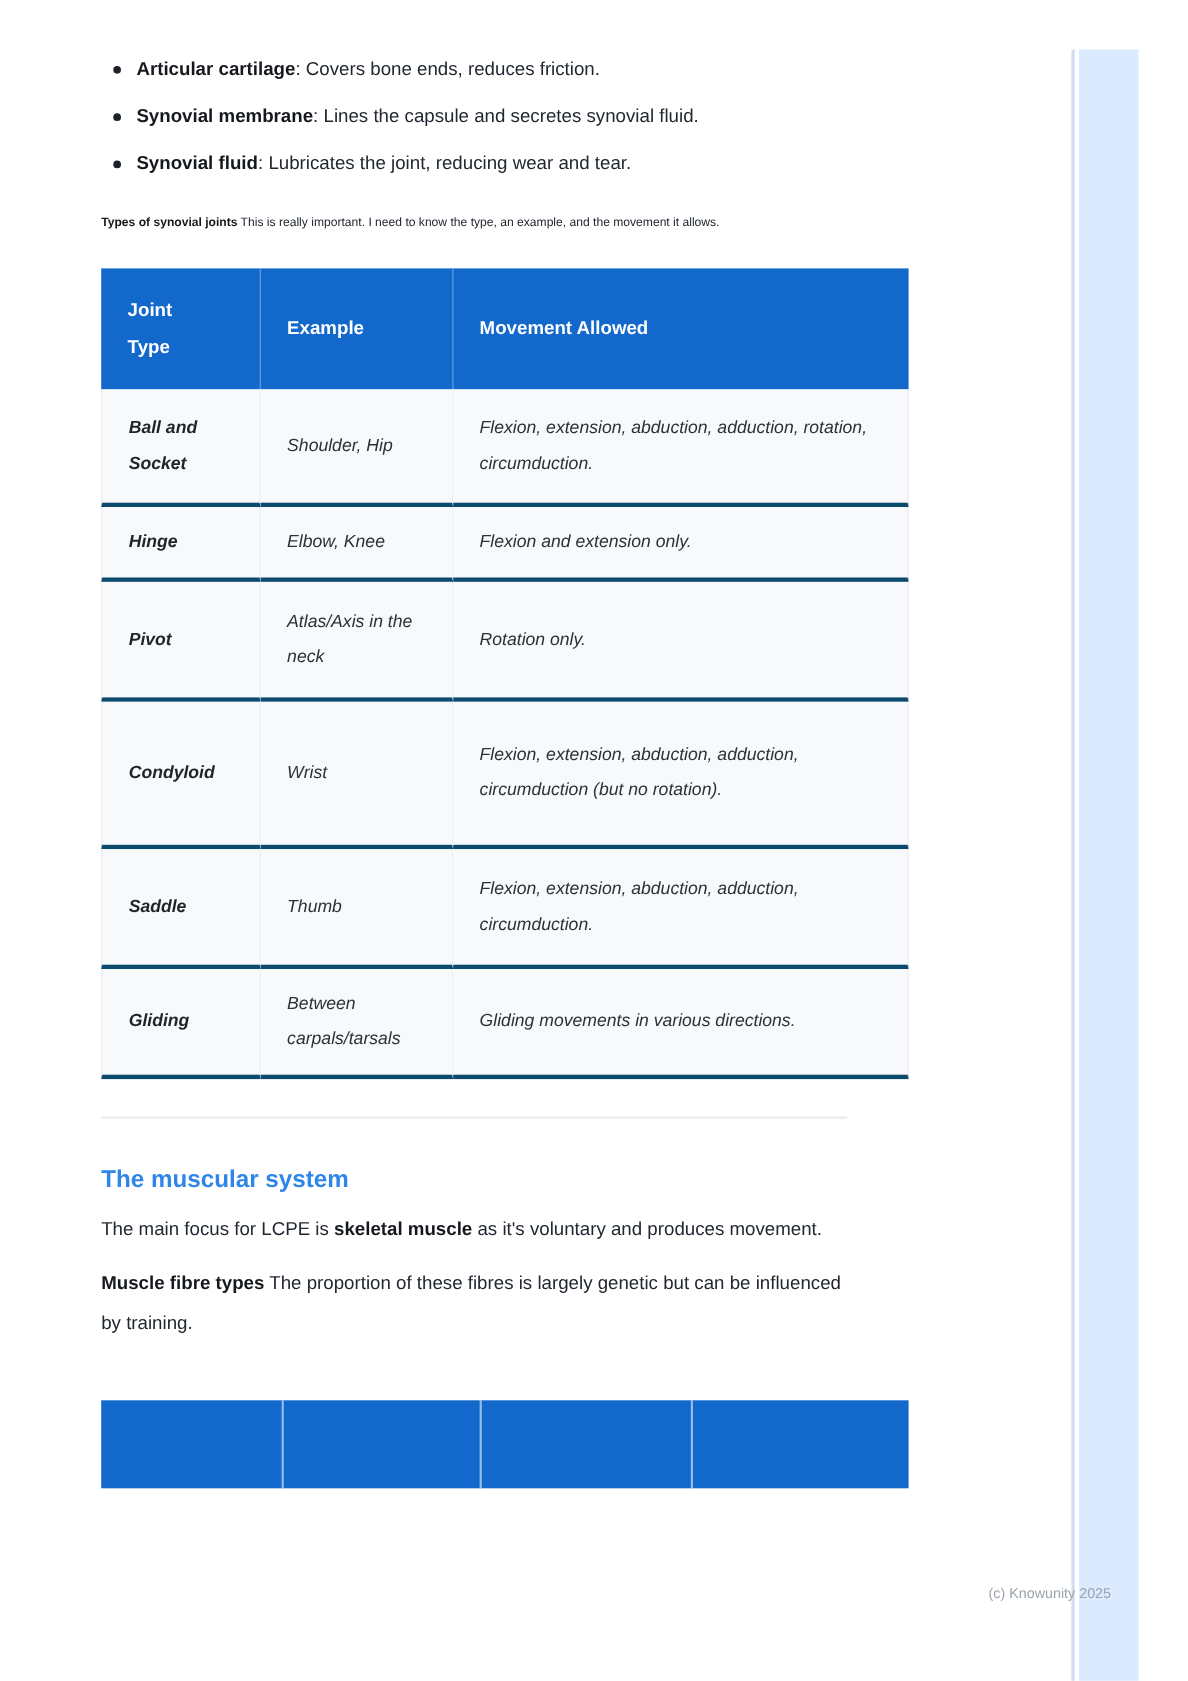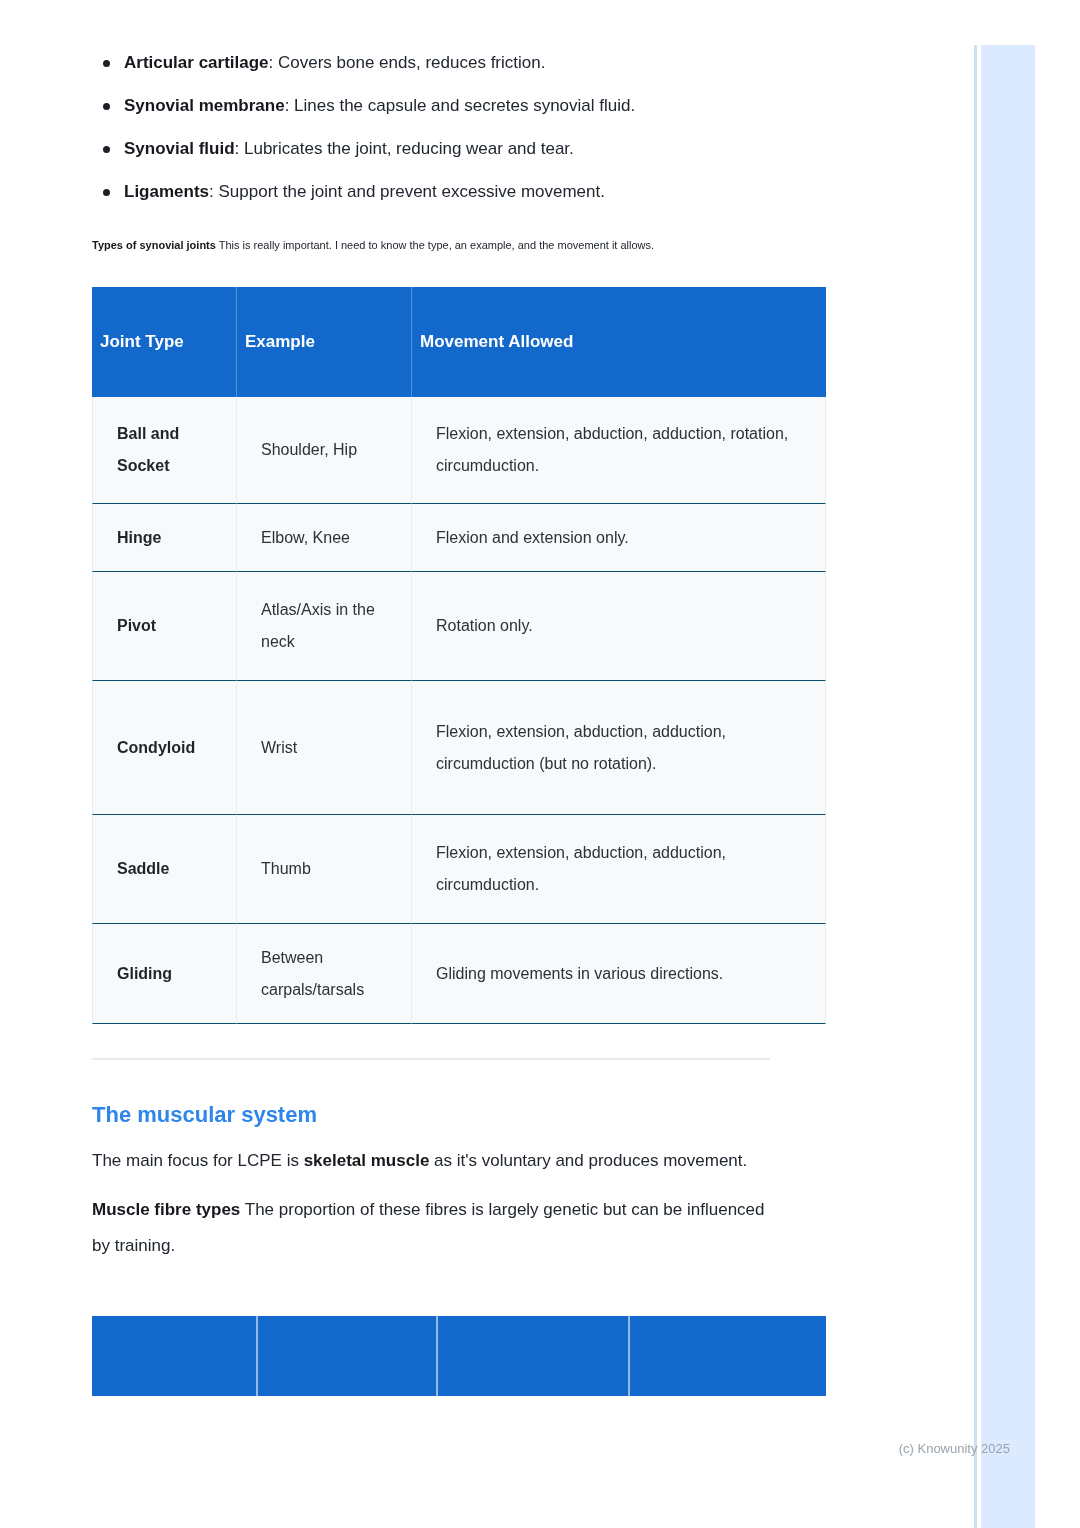--- a/index.html
+++ b/index.html
@@ -34,28 +34,28 @@
 
   
   .joints-table{
     width:734px;margin-top:24px;border-collapse:separate;border-spacing:0;
     font-size:16px;color:#2b3138;table-layout:fixed;
   }
   .joints-table thead tr{height:110px;}
   .joints-table th{
     background:var(--table-header-bg);color:#ffffff;
     font-size:17px;font-weight:700;text-align:left;
-    padding:14px 8px;line-height:34px;vertical-align:middle;
+    padding:14px 24px;line-height:34px;vertical-align:middle;
     border-right:1px solid rgba(255,255,255,0.28);
   }
   .joints-table th:last-child{border-right:none;}
   .joints-table th.th-type{padding-right:48px;}
   .joints-table td{
     background:#f7f9fb;padding:14px 24px;line-height:32px;vertical-align:middle;
-    border-bottom:1px solid #0c4a6e;border-right:1px solid #e9edf1;
+    border-bottom:4px solid #0c4a6e;border-right:1px solid #e9edf1;font-style:italic;
   }
   .joints-table td:first-child{border-left:1px solid #e9edf1;font-weight:700;color:#1f242b;}
   .joints-table tbody tr:nth-child(1){height:107px;}
   .joints-table tbody tr:nth-child(2){height:68px;}
   .joints-table tbody tr:nth-child(3){height:109px;}
   .joints-table tbody tr:nth-child(4){height:134px;}
   .joints-table tbody tr:nth-child(5){height:109px;}
   .joints-table tbody tr:nth-child(6){height:100px;}
 
   .section-divider{border:none;border-top:2px solid #e8ebee;margin-top:34px;}
@@ -96,24 +96,20 @@
       <span class="dot"></span>
       <span class="term">Articular cartilage</span><span>: Covers bone ends, reduces friction.</span>
     </li>
     <li>
       <span class="dot"></span>
       <span class="term">Synovial membrane</span><span>: Lines the capsule and secretes synovial fluid.</span>
     </li>
     <li>
       <span class="dot"></span>
       <span class="term">Synovial fluid</span><span>: Lubricates the joint, reducing wear and tear.</span>
-    </li>
-    <li>
-      <span class="dot"></span>
-      <span class="term">Ligaments</span><span>: Support the joint and prevent excessive movement.</span>
     </li>
   </ul>
 
   <p class="lead-para">
     <strong>Types of synovial joints</strong><span> This is really important. I need to know the type, an example, and the movement it allows.</span>
   </p>
 
   <table class="joints-table">
     <colgroup>
       <col style="width:145px">

